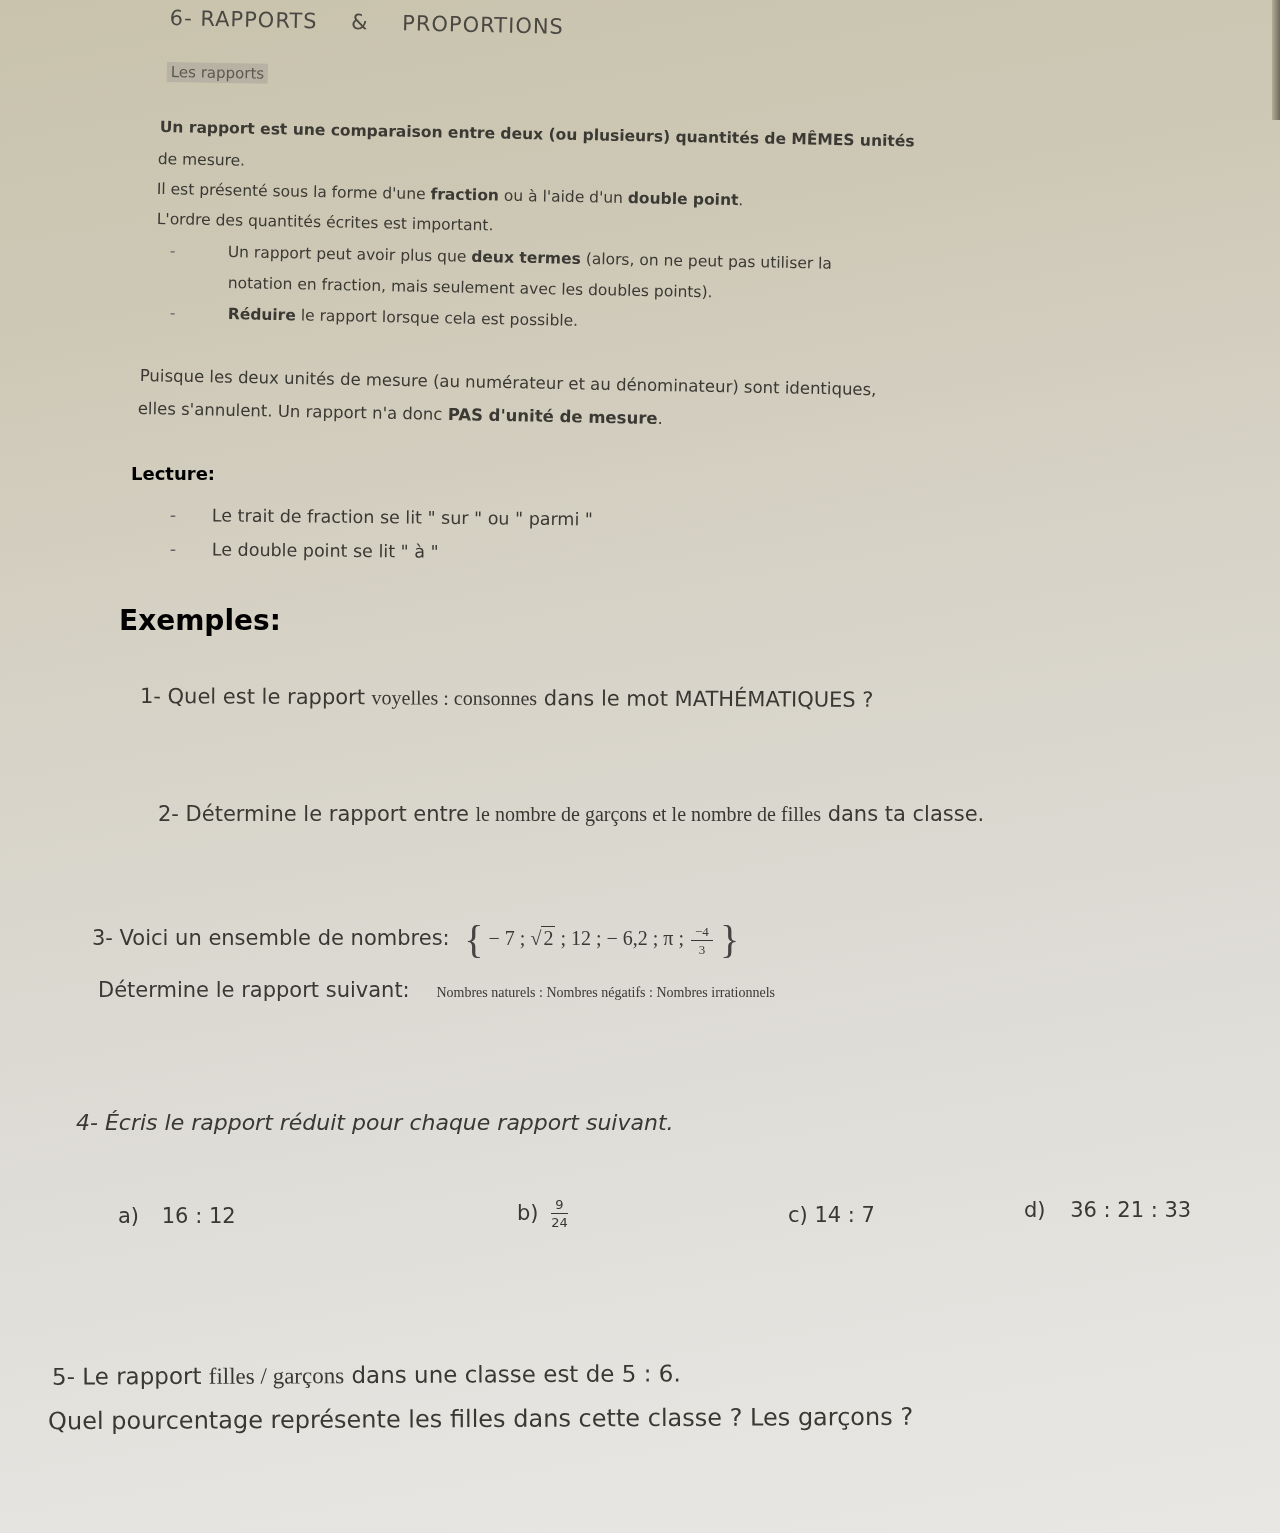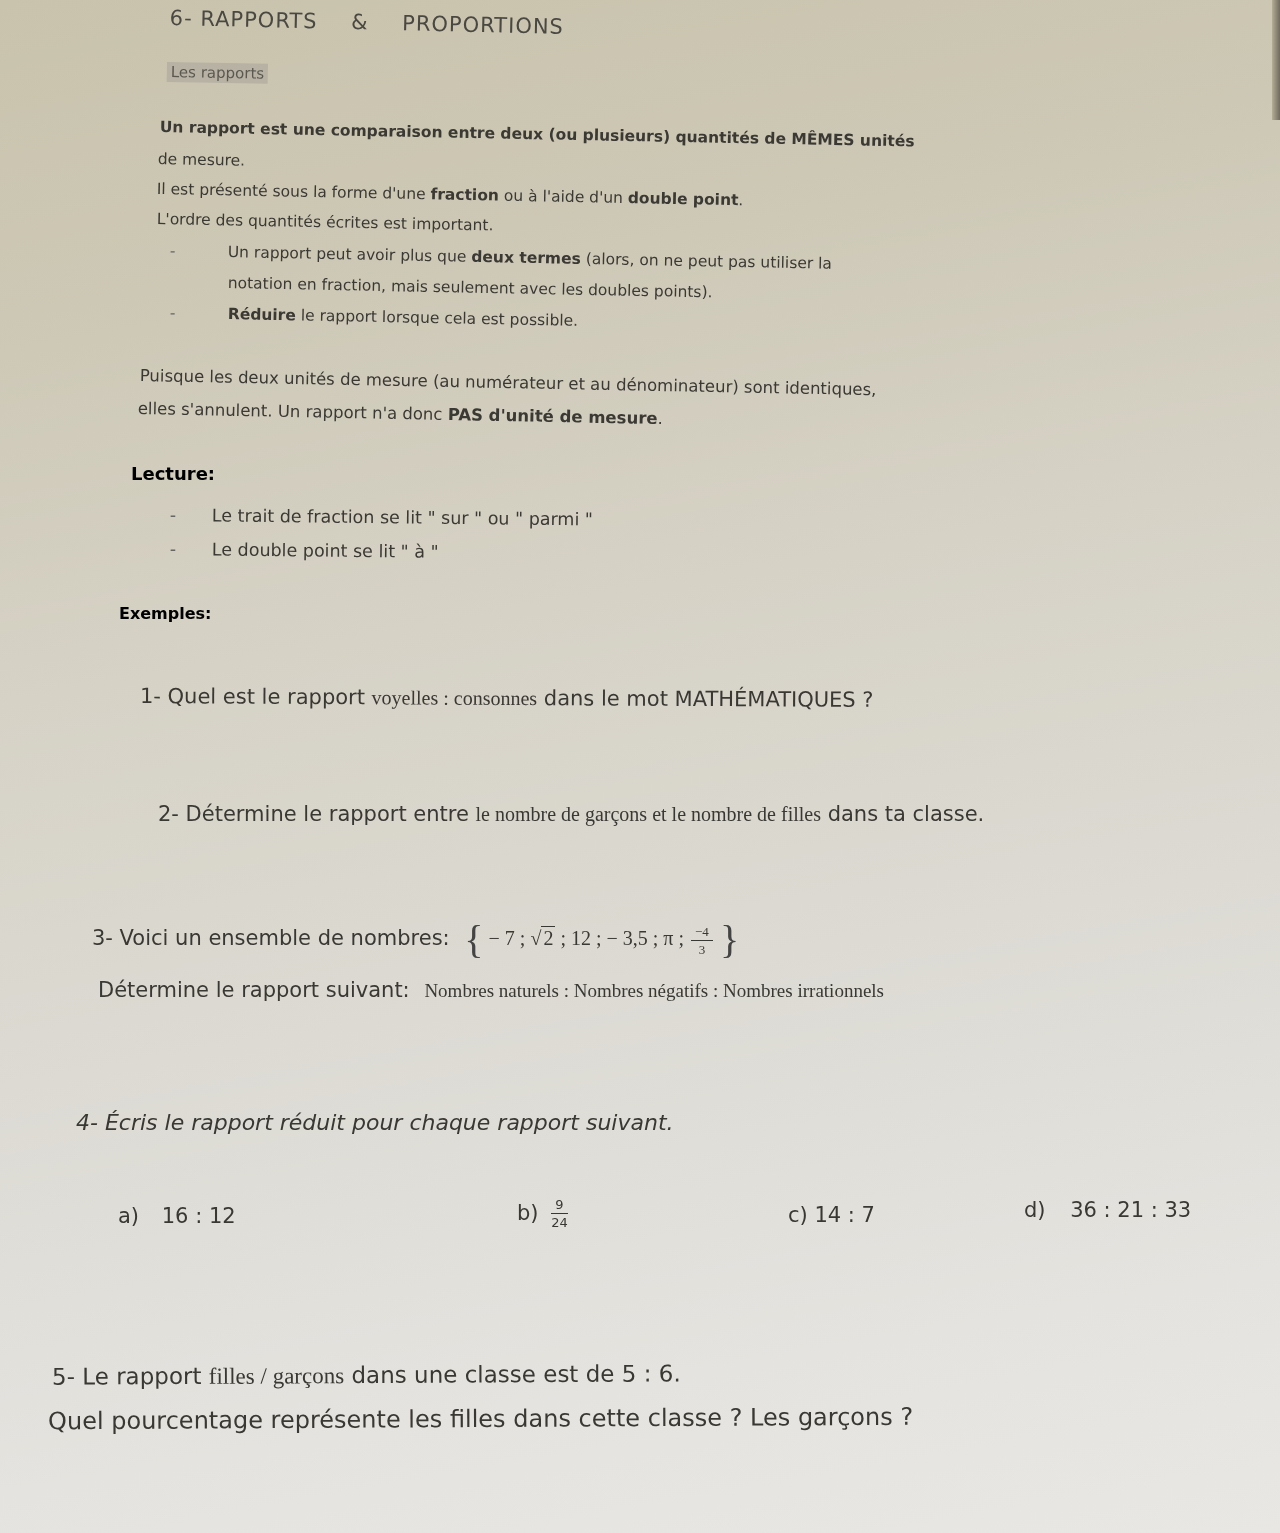--- a/index.html
+++ b/index.html
@@ -77,54 +77,54 @@
 </div>
 
 <div class="abs heading-sm" style="left:131px; top:463px;">Lecture:</div>
 <div class="abs para" style="left:170px; top:505px; font-size:17.5px; transform:rotate(0.6deg);">
   <span class="bullet-dash" style="width:42px">-</span><span>Le trait de fraction se lit " sur " ou " parmi "</span>
 </div>
 <div class="abs para" style="left:170px; top:539px; font-size:17.5px; transform:rotate(0.6deg);">
   <span class="bullet-dash" style="width:42px">-</span><span>Le double point se lit " à "</span>
 </div>
 
-<div class="abs heading-sm" style="left:119px; top:604px; font-size:16px;">Exemples:</div>
+<div class="abs heading-sm" style="left:119px; top:604px; font-size:28px;">Exemples:</div>
 
 <div class="abs q" style="left:140px; top:686px; transform:rotate(0.3deg);">
   <span>1- Quel est le rapport </span><span class="serif" style="font-size:20px">voyelles : consonnes</span><span> dans le mot MATHÉMATIQUES ?</span>
 </div>
 
 <div class="abs q" style="left:130px; top:802px;margin-left:28px;">
   <span>2- Détermine le rapport entre </span><span class="serif" style="font-size:20px">le nombre de garçons et le nombre de filles</span><span> dans ta classe.</span>
 </div>
 
 <div class="abs q" style="left:92px; top:924px;">
   <span>3- Voici un ensemble de nombres:</span>
   <span class="serif" style="font-size:20px; margin-left:8px;">
     <span class="brace">{</span>
     <span>− 7</span>
     <span>;</span>
     <span class="sqrt-wrap"><span>√</span><span class="rad">2</span></span>
     <span>;</span>
     <span>12</span>
     <span>;</span>
-    <span>− 3,5</span>
+    <span>− 6,2</span>
     <span>;</span>
     <span>π</span>
     <span>;</span>
     <span class="frac">
         <span class="num">−4</span>
         <span class="den">3</span>
       </span>
     <span class="brace">}</span>
   </span>
 </div>
 <div class="abs q" style="left:98px; top:978px;">
   <span>Détermine le rapport suivant:</span>
-  <span class="serif" style="font-size:19px; margin-left:8px;">Nombres naturels : Nombres négatifs : Nombres irrationnels</span>
+  <span class="serif" style="font-size:14px; margin-left:20px;">Nombres naturels : Nombres négatifs : Nombres irrationnels</span>
 </div>
 
 <div class="abs q" style="left:76px; top:1110px; font-size:22px;font-style:italic;">4- Écris le rapport réduit pour chaque rapport suivant.</div>
 
 <div class="abs q" style="left:118px; top:1204px;">
   <span>a)</span>
   <span style="margin-left:16px">16 : 12</span>
 </div>
 <div class="abs q" style="left:517px; top:1198px;">
   <span>b)</span>

